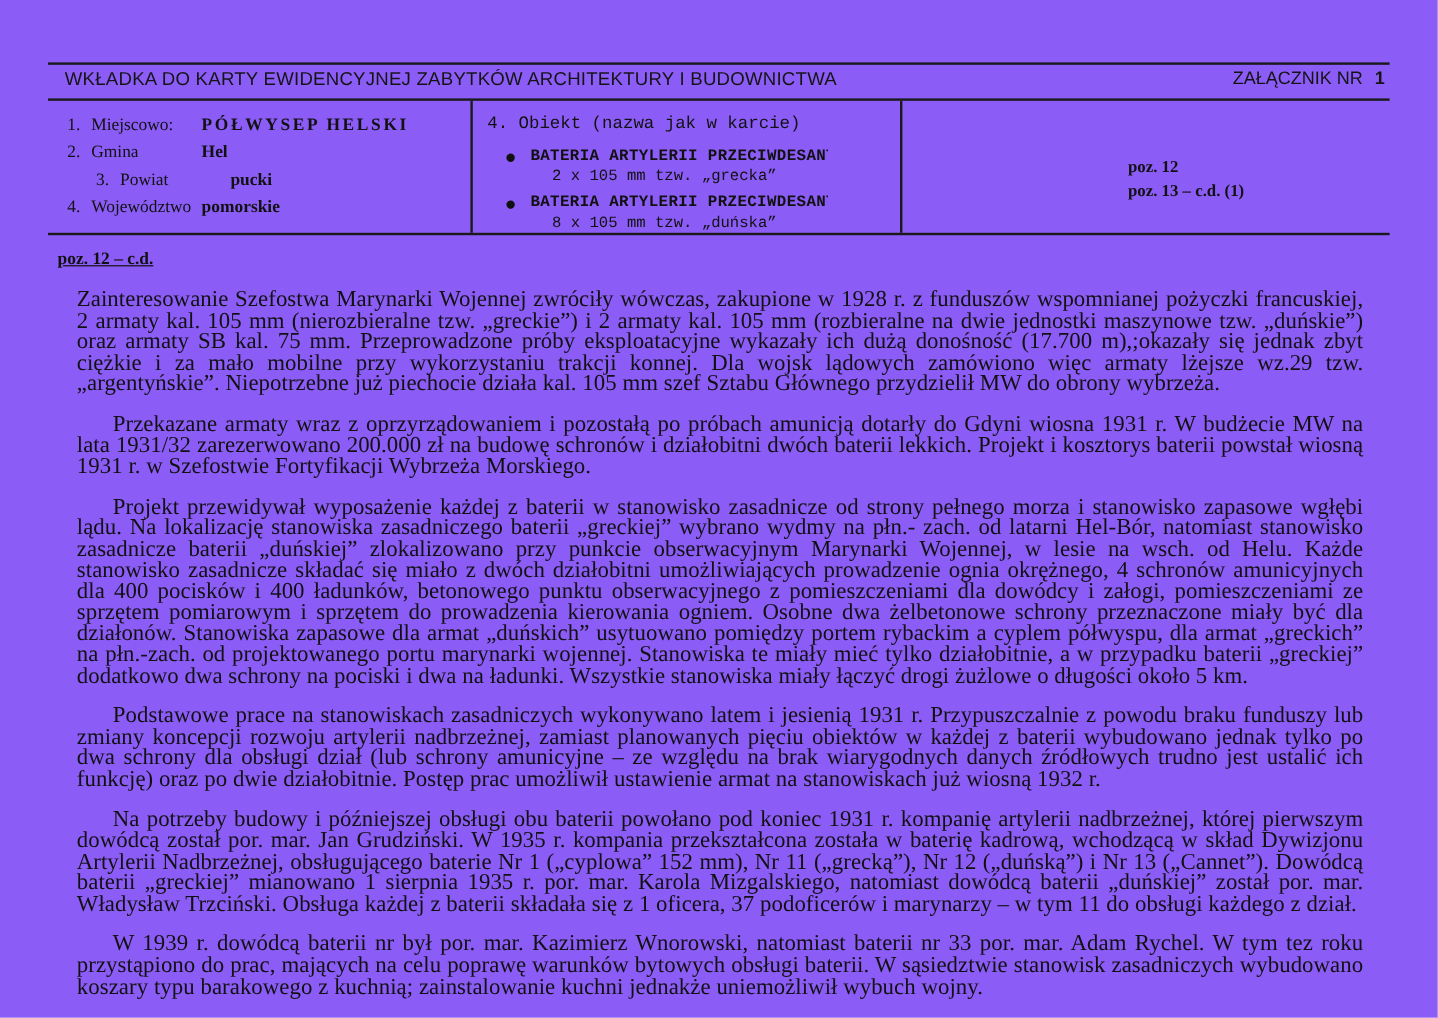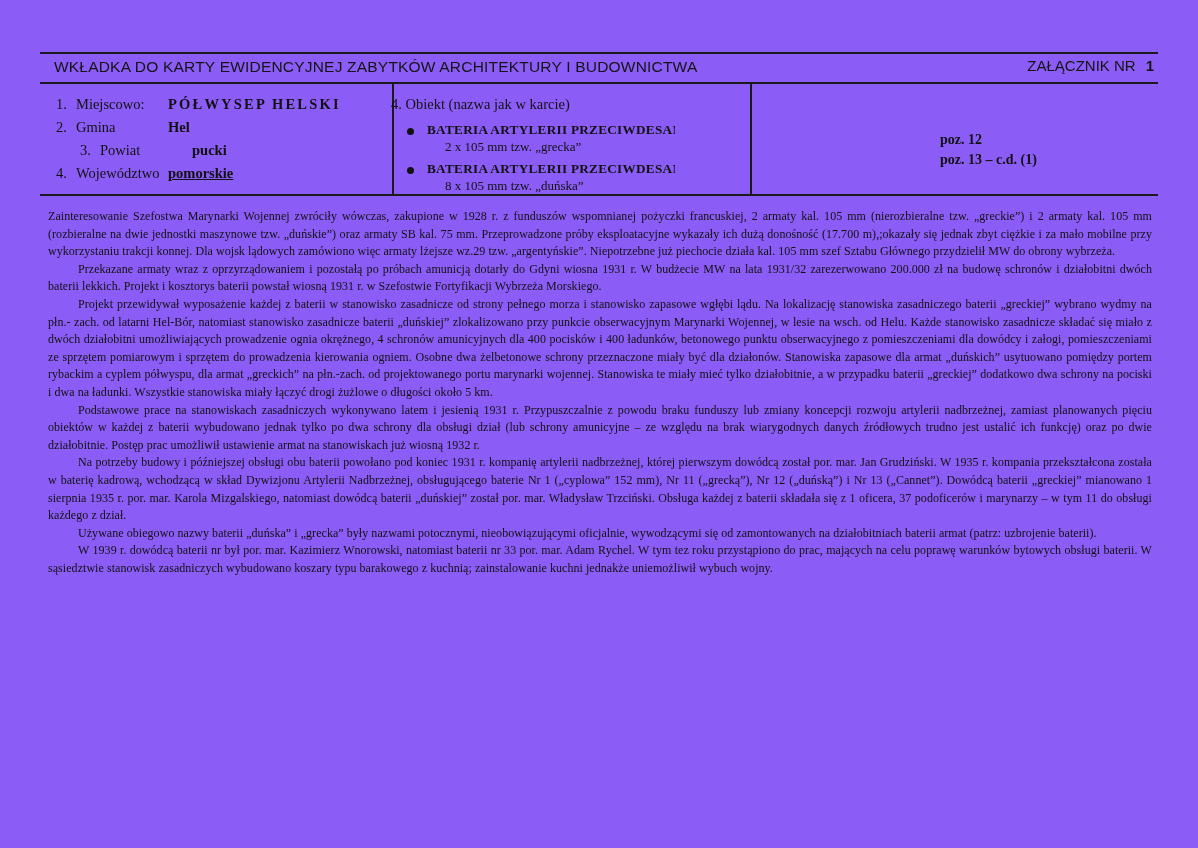--- a/index.html
+++ b/index.html
@@ -88,24 +88,24 @@
     left: 16px;
     font-size: 14.5px;
     white-space: nowrap;
   }
   .lrow .idx { display: inline-block; width: 20px; }
   .lrow .lbl { display: inline-block; width: 92px; }
   .lrow .val { font-weight: bold; }
   .lrow.r1 { top: 12px; }
   .lrow.r2 { top: 35px; }
   .lrow.r3 { top: 58px; margin-left: 24px; }
-  .lrow.r4 { top: 81px; text-decoration: underline; }
+  .lrow.r4 { top: 81px; }
   .spread { letter-spacing: 2.2px; font-weight: bold; }
   
-  .mcol { position: absolute; left: 337px; top: 0; width: 298px; height: 110px; overflow: hidden; }
+  .mcol { position: absolute; left: 352px; top: 0; width: 298px; height: 110px; overflow: hidden; font-family: Liberation Mono, monospace; }
   .mtitle {
     position: absolute; left: 14px; top: 12px;
     font-size: 14.5px; white-space: nowrap;
   }
   .bullet-item { position: absolute; left: 30px; }
   .bullet-item .dot {
     position: absolute; left: 0; top: 6px;
     width: 7px; height: 7px; border-radius: 50%;
     background: #111;
   }
@@ -139,22 +139,22 @@
     left: 48px; top: 208px;
     width: 1104px;
   }
   .poz-head {
     font-size: 14.5px;
     font-weight: bold;
     text-decoration: underline;
     margin-bottom: 2px;
   }
   p.para {
-    margin: 0;
-    font-size: 12px;
+    margin: 16px;
+    font-size: 19px;
     line-height: 17.6px;
     text-align: justify;
     text-justify: inter-word;
     hyphens: manual;
   }
   p.para.indent { text-indent: 30px; }
   .tall { letter-spacing: 0.05px; }
 </style>
 </head>
 <body>
@@ -202,22 +202,22 @@
     </div>
 
     <div class="rcol">
       <div class="rposline p1">poz. 12</div>
       <div class="rposline p2">poz. 13 – c.d. (1)</div>
     </div>
   </div>
   <div class="info-rule-bottom"></div>
 
   <div class="body-wrap">
+    <div class="poz-head">poz. 12 – c.d.</div>
     <p class="para tall">Zainteresowanie Szefostwa Marynarki Wojennej zwróciły wówczas, zakupione w 1928 r. z funduszów  wspomnianej pożyczki francuskiej, 2 armaty kal. 105 mm (nierozbieralne tzw. „greckie”) i 2 armaty kal. 105 mm (rozbieralne na dwie jednostki maszynowe tzw. „duńskie”) oraz armaty SB kal. 75 mm. Przeprowadzone próby eksploatacyjne wykazały ich dużą donośność (17.700 m),;okazały się jednak zbyt ciężkie i za mało mobilne przy wykorzystaniu trakcji konnej. Dla wojsk lądowych zamówiono więc armaty lżejsze wz.29 tzw. „argentyńskie”. Niepotrzebne już piechocie działa kal. 105 mm szef Sztabu Głównego przydzielił MW do obrony wybrzeża.</p>
     <p class="para indent tall">Przekazane armaty wraz z oprzyrządowaniem i pozostałą po próbach amunicją dotarły do Gdyni wiosna 1931 r. W budżecie MW na lata 1931/32 zarezerwowano 200.000 zł na budowę schronów i działobitni dwóch baterii lekkich. Projekt i kosztorys baterii powstał wiosną 1931 r. w Szefostwie Fortyfikacji Wybrzeża Morskiego.</p>
     <p class="para indent tall">Projekt przewidywał wyposażenie każdej z baterii w stanowisko zasadnicze od strony pełnego morza i stanowisko zapasowe wgłębi lądu. Na lokalizację stanowiska zasadniczego baterii „greckiej” wybrano wydmy  na płn.- zach. od latarni Hel-Bór, natomiast stanowisko zasadnicze baterii „duńskiej”  zlokalizowano przy punkcie obserwacyjnym Marynarki Wojennej, w lesie na wsch. od Helu. Każde stanowisko zasadnicze składać się miało z dwóch działobitni umożliwiających prowadzenie ognia okrężnego, 4 schronów amunicyjnych dla 400 pocisków i 400 ładunków, betonowego punktu obserwacyjnego z pomieszczeniami dla dowódcy i załogi, pomieszczeniami ze sprzętem pomiarowym i sprzętem do prowadzenia kierowania ogniem. Osobne dwa żelbetonowe schrony przeznaczone miały być dla działonów. Stanowiska zapasowe dla armat „duńskich” usytuowano pomiędzy portem rybackim a cyplem półwyspu, dla armat „greckich” na płn.-zach. od projektowanego portu marynarki wojennej. Stanowiska te miały mieć tylko działobitnie, a w przypadku baterii „greckiej” dodatkowo dwa schrony na pociski i dwa na ładunki. Wszystkie stanowiska miały łączyć drogi żużlowe o długości około 5 km.</p>
     <p class="para indent tall">Podstawowe prace na stanowiskach zasadniczych wykonywano latem i jesienią 1931 r. Przypuszczalnie z powodu braku funduszy lub zmiany koncepcji rozwoju artylerii nadbrzeżnej, zamiast planowanych pięciu obiektów w każdej z baterii wybudowano jednak tylko po dwa schrony dla obsługi dział (lub schrony amunicyjne – ze względu na brak wiarygodnych danych źródłowych trudno jest ustalić ich funkcję) oraz po dwie działobitnie. Postęp prac umożliwił ustawienie armat na stanowiskach już wiosną 1932 r.</p>
     <p class="para indent tall">Na potrzeby budowy i późniejszej obsługi obu baterii powołano pod koniec 1931 r. kompanię artylerii nadbrzeżnej, której pierwszym dowódcą został por. mar. Jan Grudziński. W 1935 r. kompania przekształcona została w baterię kadrową, wchodzącą w skład Dywizjonu Artylerii Nadbrzeżnej, obsługującego baterie Nr 1 („cyplowa” 152 mm), Nr 11 („grecką”), Nr 12 („duńską”) i Nr 13 („Cannet”). Dowódcą baterii „greckiej” mianowano 1 sierpnia 1935 r. por. mar.  Karola Mizgalskiego, natomiast dowódcą baterii „duńskiej” został por. mar. Władysław Trzciński. Obsługa każdej z baterii składała się z 1 oficera, 37 podoficerów i marynarzy – w tym 11 do obsługi każdego z dział.</p>
-    <p class="para indent tall">Używane obiegowo nazwy baterii „duńska” i „grecka” były nazwami potocznymi, nieobowiązującymi oficjalnie, wywodzącymi się od zamontowanych na działobitniach baterii armat (patrz: uzbrojenie baterii).</p>
     <p class="para indent tall">W 1939 r. dowódcą baterii nr był por. mar. Kazimierz Wnorowski, natomiast baterii nr 33 por. mar. Adam Rychel. W tym tez roku przystąpiono do prac, mających na celu poprawę warunków bytowych obsługi baterii. W sąsiedztwie stanowisk zasadniczych wybudowano koszary typu barakowego z kuchnią; zainstalowanie kuchni jednakże uniemożliwił wybuch wojny.</p>
   </div>
 
 </div>
 
 </body></html>

